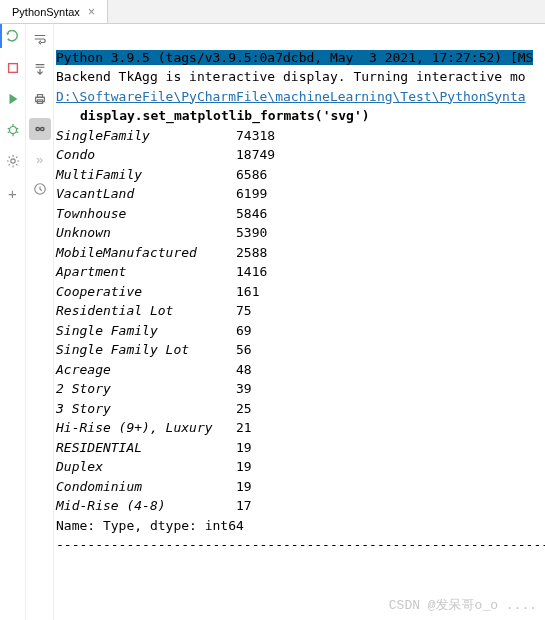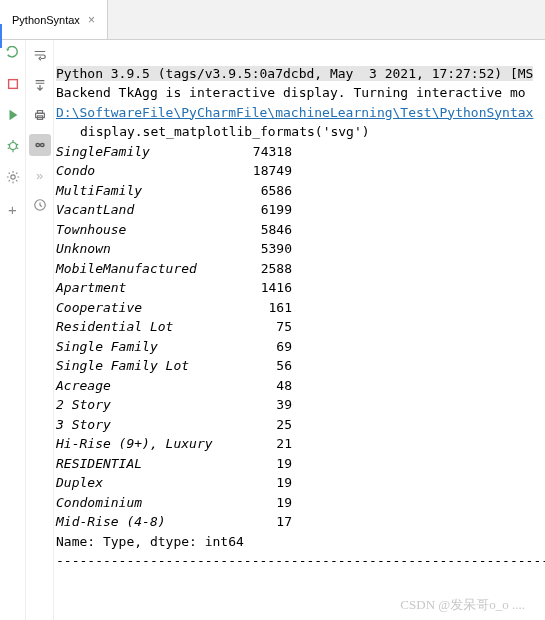--- a/index.html
+++ b/index.html
@@ -6,21 +6,21 @@
     body {
       font-family: -apple-system, BlinkMacSystemFont, "Segoe UI", sans-serif;
       font-size: 12px;
       background: #fff;
       width: 545px;
       height: 620px;
       overflow: hidden;
       position: relative;
     }
     .tab-bar {
-      height: 40px;
+      height: 24px;
       border-bottom: 1px solid #d0d0d0;
       display: flex;
       align-items: stretch;
       background: #f2f2f2;
     }
     .tab {
       padding: 4px 12px;
       background: #fff;
       border-right: 1px solid #d0d0d0;
       font-size: 11px;
@@ -74,37 +74,37 @@
     .console {
       flex: 1;
       font-family: "Consolas", "Menlo", monospace;
       font-size: 13px;
       line-height: 19.5px;
       padding: 4px 0 0 2px;
       white-space: pre;
       overflow: hidden;
       color: #000;
     }
-    .hl-header { background: #e5e5e5; display: inline; }
+    .hl-header { background: #0369a1; display: inline; }
     .hl-link { color: #2470b3; text-decoration: underline; }
-    .indent { padding-left: 24px; }
+    .indent { padding-left: 24px; font-weight: bold; }
     .data-row { display: flex; }
     .row-label { width: 180px; font-style: italic; }
-    .row-value { width: 56px; text-align: right; }
+    .row-value { width: 56px; }
     .divider-line {
       color: #000;
       letter-spacing: 0;
     }
     .watermark {
       position: absolute;
       bottom: 6px;
-      right: 20px;
+      right: 8px;
       color: #c7c7c7;
       font-size: 13px;
-      font-family: Liberation Serif, serif;
+      font-family: Liberation Mono, monospace;
     }
     .blue-border {
       position: absolute;
       left: 0;
       top: 24px;
       width: 2px;
       height: 24px;
       background: #3b82f6;
     }
   </style>
@@ -187,20 +187,20 @@
       <svg width="14" height="14" viewBox="0 0 16 16">
           <circle cx="8" cy="8" r="6" fill="none" stroke="#888" stroke-width="1.3"></circle>
           <path d="M8 5v3l2 2" fill="none" stroke="#888" stroke-width="1.3"></path>
         </svg>
     </div>
   </div>
 
   <div class="console">
 <span class="hl-header">Python 3.9.5 (tags/v3.9.5:0a7dcbd, May  3 2021, 17:27:52) [MS</span>
 <span>Backend TkAgg is interactive display. Turning interactive mo</span>
-<span class="hl-link">D:\SoftwareFile\PyCharmFile\machineLearning\Test\PythonSyntax</span>
+<span class="hl-link">D:\SoftwareFile\PyCharmFile\machineLearning\Test\PythonSynta</span>
 <span class="indent">display.set_matplotlib_formats('svg')</span>
 <div id="rows-container"><div class="data-row"><span class="row-label">SingleFamily</span><span class="row-value">74318</span></div><div class="data-row"><span class="row-label">Condo</span><span class="row-value">18749</span></div><div class="data-row"><span class="row-label">MultiFamily</span><span class="row-value">6586</span></div><div class="data-row"><span class="row-label">VacantLand</span><span class="row-value">6199</span></div><div class="data-row"><span class="row-label">Townhouse</span><span class="row-value">5846</span></div><div class="data-row"><span class="row-label">Unknown</span><span class="row-value">5390</span></div><div class="data-row"><span class="row-label">MobileManufactured</span><span class="row-value">2588</span></div><div class="data-row"><span class="row-label">Apartment</span><span class="row-value">1416</span></div><div class="data-row"><span class="row-label">Cooperative</span><span class="row-value">161</span></div><div class="data-row"><span class="row-label">Residential Lot</span><span class="row-value">75</span></div><div class="data-row"><span class="row-label">Single Family</span><span class="row-value">69</span></div><div class="data-row"><span class="row-label">Single Family Lot</span><span class="row-value">56</span></div><div class="data-row"><span class="row-label">Acreage</span><span class="row-value">48</span></div><div class="data-row"><span class="row-label">2 Story</span><span class="row-value">39</span></div><div class="data-row"><span class="row-label">3 Story</span><span class="row-value">25</span></div><div class="data-row"><span class="row-label">Hi-Rise (9+), Luxury</span><span class="row-value">21</span></div><div class="data-row"><span class="row-label">RESIDENTIAL</span><span class="row-value">19</span></div><div class="data-row"><span class="row-label">Duplex</span><span class="row-value">19</span></div><div class="data-row"><span class="row-label">Condominium</span><span class="row-value">19</span></div><div class="data-row"><span class="row-label">Mid-Rise (4-8)</span><span class="row-value">17</span></div></div><span>Name: Type, dtype: int64</span>
 <span class="divider-line">----------------------------------------------------------------</span>
   </div>
 </div>
 
 <div class="watermark">CSDN @发呆哥o_o ....</div>
 
 </body></html>

